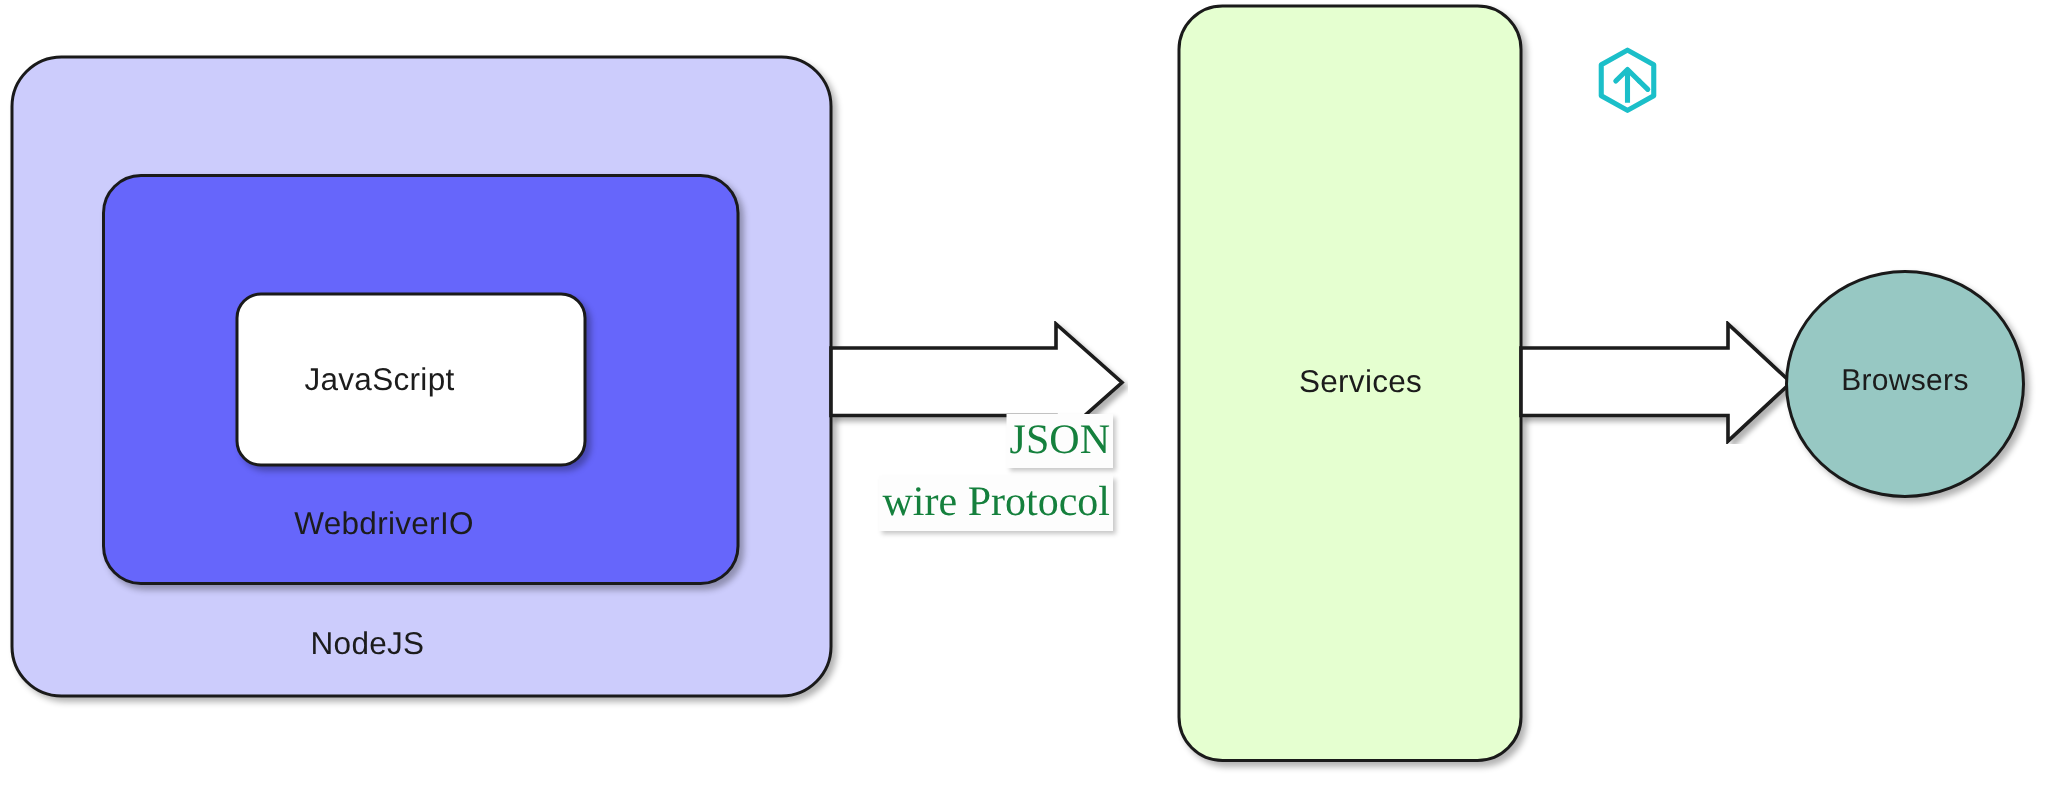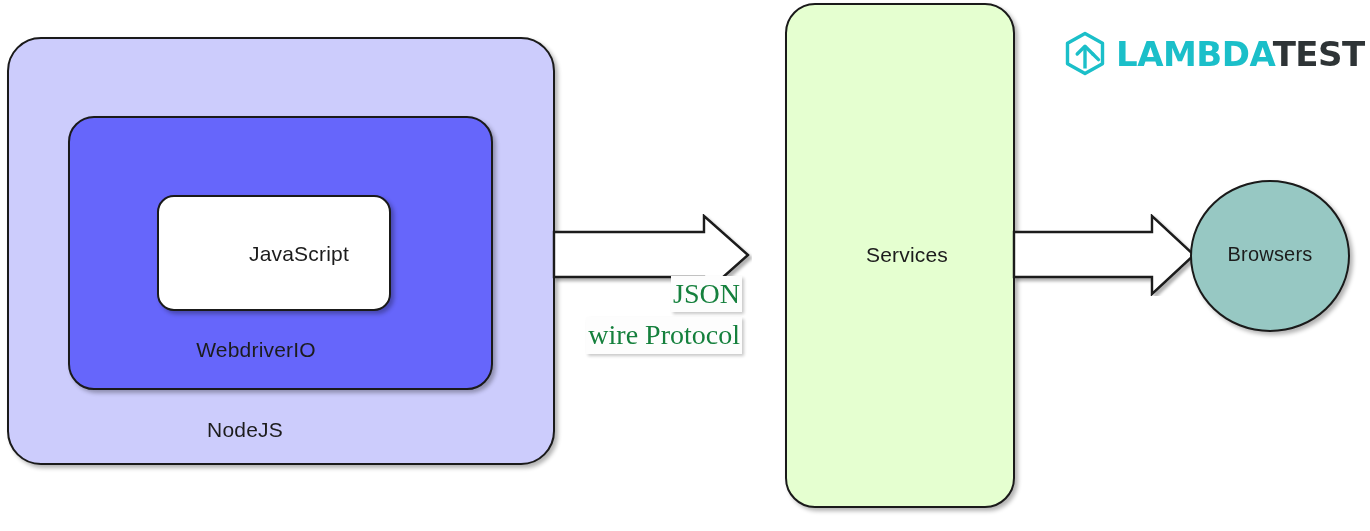--- a/index.html
+++ b/index.html
@@ -47,21 +47,21 @@
     position:absolute;
     color:#1c1c1c;
     font-size:21px;
     letter-spacing:0.2px;
     white-space:nowrap;
     text-align:center;
     font-family:"Liberation Sans",sans-serif;
   }
   #nodejs-label{left:7px;top:418px;width:476px;}
   #webdriverio-label{left:68px;top:338px;width:376px;}
-  #javascript-label{left:157px;top:242px;width:192px;text-align:right;}
+  #javascript-label{left:157px;top:242px;width:192px;}
   #services-label{left:785px;top:243px;width:244px;}
   #browsers-label{left:1190px;top:243px;width:160px;font-size:20px;}
 
   
   .arrow{position:absolute;}
   #arrow-json{left:552px;top:214px;}
   #arrow-browsers{left:1012px;top:214px;}
 
   
   #json-wire-label{
@@ -134,18 +134,15 @@
   <div id="browsers-circle"></div>
   <div class="shape-label" id="browsers-label">Browsers</div>
 
   <div id="lambdatest-logo">
     <svg width="42" height="45" viewBox="0 0 42 45">
       <path d="M21 2.4 L38.5 12.2 L38.5 32.8 L21 42.6 L3.5 32.8 L3.5 12.2 Z" fill="none" stroke="#1bbfc9" stroke-width="3.4" stroke-linejoin="round"></path>
       <path d="M21 37.5 L21 15.5" fill="none" stroke="#1bbfc9" stroke-width="3.4" stroke-linecap="butt"></path>
       <path d="M13.2 23.0 L21 15.3 L28.8 23.0" fill="none" stroke="#1bbfc9" stroke-width="3.4" stroke-linejoin="round" stroke-linecap="round"></path>
       <path d="M28.8 23.0 L34.5 28.6" fill="none" stroke="#1bbfc9" stroke-width="3.4" stroke-linecap="round"></path>
     </svg>
-    <div id="lambdatest-wordmark">
-      <span class="lt-lambda">LAMBDA</span><span class="lt-test">TEST</span>
-    </div>
   </div>
 
 </div>
 
 </body></html>

